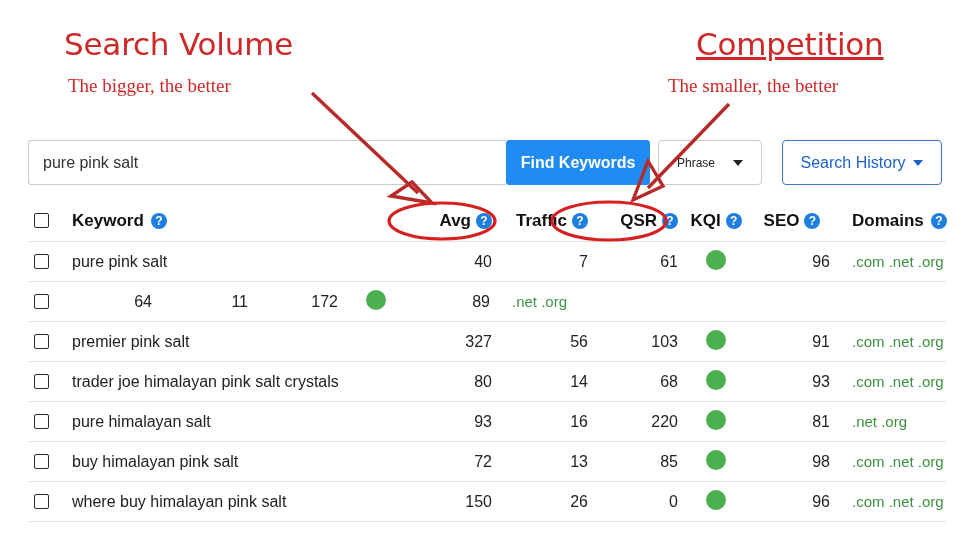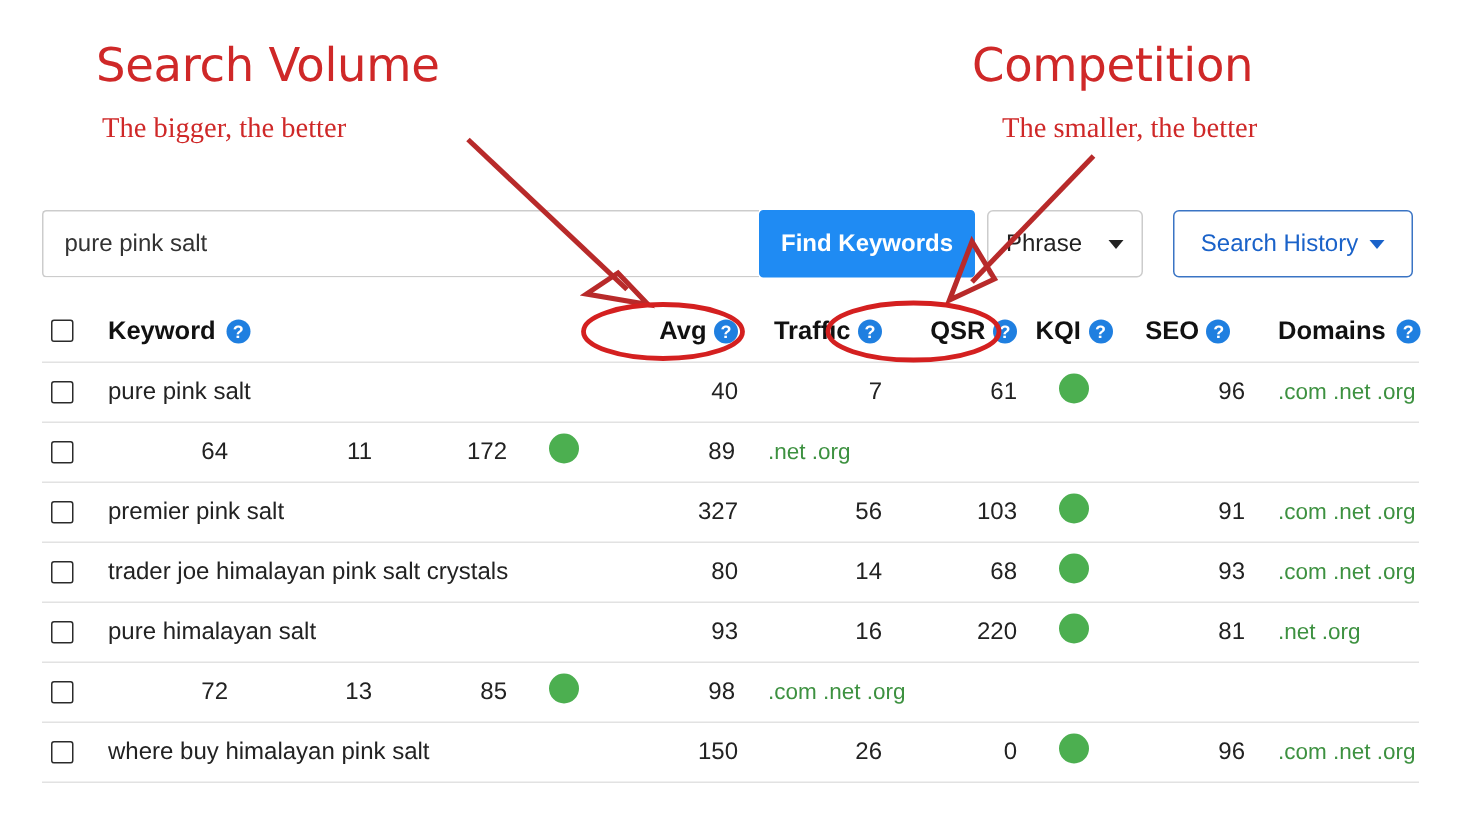--- a/index.html
+++ b/index.html
@@ -36,21 +36,21 @@
   .anno-sub {
     position: absolute;
     color: #cf2828;
     font-family: Liberation Serif, serif;
     font-weight: 400;
     font-size: 19px;
     white-space: nowrap;
   }
   #anno-title-left  { left: 64px;  top: 26px; }
   #anno-sub-left    { left: 68px;  top: 75px; }
-  #anno-title-right { left: 648px; top: 26px; }
+  #anno-title-right { left: 696px; top: 26px; text-decoration: underline; }
   #anno-sub-right   { left: 668px; top: 75px; }
 
   
   .toolbar {
     position: absolute;
     left: 28px;
     top: 140px;
     width: 918px;
     height: 45px;
     display: flex;
@@ -87,21 +87,21 @@
   }
   .btn-phrase {
     box-sizing: border-box;
     margin-left: 8px;
     flex: 0 0 104px;
     background: #ffffff;
     border: 1px solid #cccccc;
     border-radius: 4px;
     color: #222222;
     font-family: "Liberation Sans", sans-serif;
-    font-size: 16px;
+    font-size: 12px;
     display: flex;
     align-items: center;
     justify-content: center;
     gap: 18px;
     cursor: pointer;
   }
   .btn-history {
     box-sizing: border-box;
     margin-left: 20px;
     flex: 0 0 160px;
@@ -308,20 +308,21 @@
         <div class="c-traf">16</div>
         <div class="c-qsr">220</div>
         <div class="c-kqi"><span class="kqi-dot"></span></div>
         <div class="c-seo">81</div>
         <div class="c-dom"><span class="dom-text">.net .org</span></div>
       </div>
       <div class="row data">
         <div class="c-check">
           <span class="checkbox"></span>
         </div>
+        <div class="c-key">buy himalayan pink salt</div>
         <div class="c-avg">72</div>
         <div class="c-traf">13</div>
         <div class="c-qsr">85</div>
         <div class="c-kqi"><span class="kqi-dot"></span></div>
         <div class="c-seo">98</div>
         <div class="c-dom"><span class="dom-text">.com .net .org</span></div>
       </div>
       <div class="row data">
         <div class="c-check">
           <span class="checkbox"></span>

